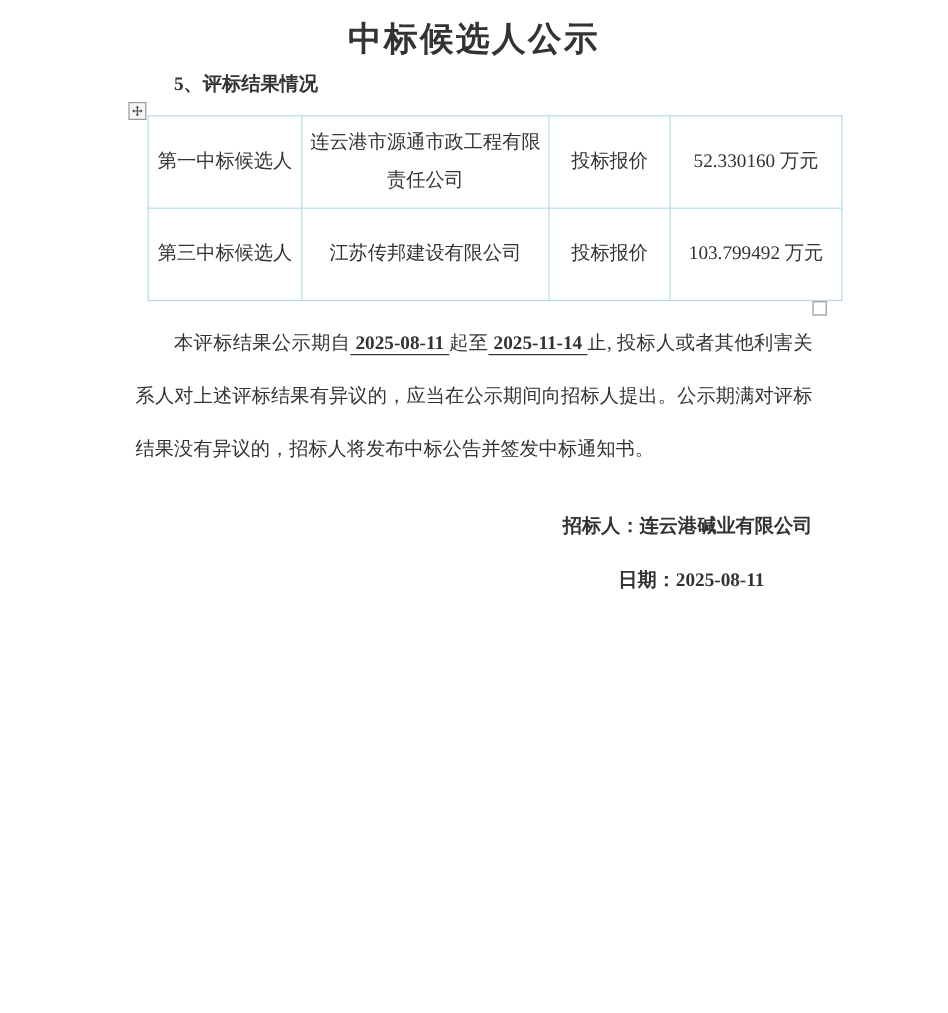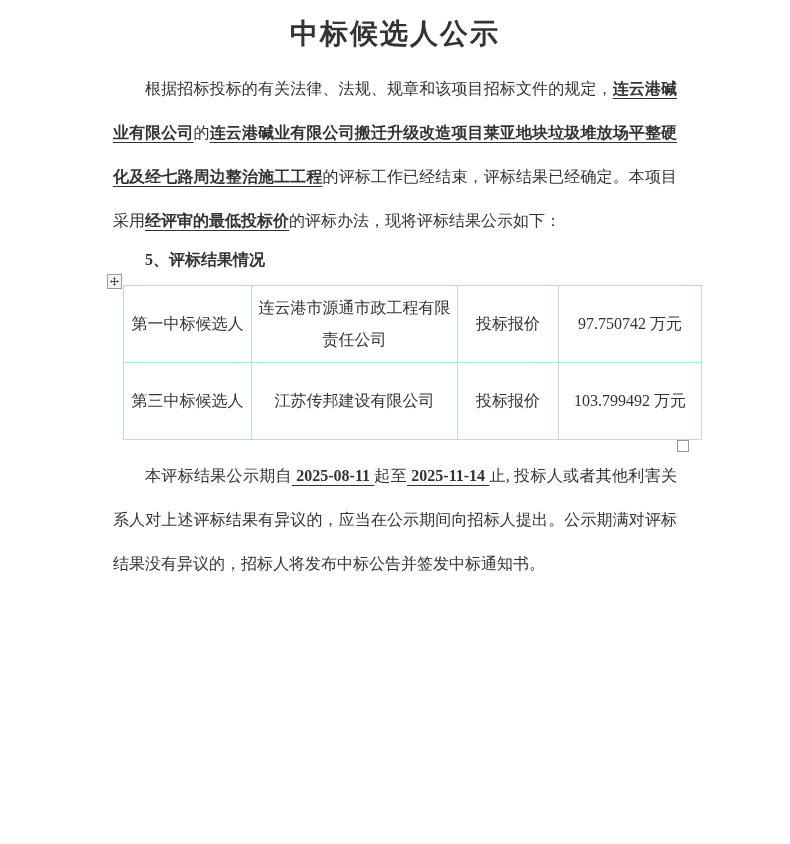--- a/index.html
+++ b/index.html
@@ -100,53 +100,53 @@
   .seg-u{text-decoration:underline;text-underline-offset:4px;}
 </style>
 </head>
 <body>
 
 <div class="page" style="color: rgb(51, 51, 51);">
 
   <h1 class="doc-title">中标候选人公示</h1>
 
 
-  <p class="para intro"><span>根据招标投标的有关法律、法规、规章和该项目招标文件的规定，</span><span class="seg-b seg-u">连云港碱业有限公司</span><span>的</span><span class="seg-b seg-u">连云港碱业有限公司搬迁升级改造项目莱亚地块垃圾堆放场平整硬化及经七路周边整治施工工程</span><span>的评标工作已经结束，评标结果已经确定。本项目采用</span><span class="seg-b seg-u">经评审的最低投标价</span><span>的评标办法，现将评标结果公示如下：</span></p>
 
   <div class="sec-heading sec1-heading">5、评标结果情况</div>
 
   <div class="table-wrap">
     <div class="move-handle">
       <span style="display:flex">
         <svg width="9" height="9" viewBox="0 0 10 10" aria-hidden="true">
           <path d="M5 0 L6.6 2.1 H5.55 V4.45 H7.9 V3.4 L10 5 L7.9 6.6 V5.55 H5.55 V7.9 H6.6 L5 10 L3.4 7.9 H4.45 V5.55 H2.1 V6.6 L0 5 L2.1 3.4 V4.45 H4.45 V2.1 H3.4 Z" fill="#4d4d4d"></path>
         </svg>
       </span>
     </div>
 
     <table class="result-table">
       <tbody>
         <tr>
           <td class="col-rank">第一中标候选人</td>
           <td class="col-company">连云港市源通市政工程有限责任公司</td>
           <td class="col-label">投标报价</td>
-          <td class="col-price">97.750742 万元</td>
+          <td class="col-price">52.330160 万元</td>
         </tr>
         <tr>
           <td class="col-rank">第三中标候选人</td>
           <td class="col-company">江苏传邦建设有限公司</td>
           <td class="col-label">投标报价</td>
           <td class="col-price">103.799492 万元</td>
         </tr>
       </tbody>
     </table>
 
     <div class="resize-handle"></div>
   </div>
 
 
   <p class="para notice"><span>本评标结果公示期自</span><span class="seg-b seg-u"> 2025-08-11 </span><span>起至</span><span class="seg-b seg-u"> 2025-11-14 </span><span>止, 投标人或者其他利害关系人对上述评标结果有异议的，应当在公示期间向招标人提出。公示期满对评标结果没有异议的，招标人将发布中标公告并签发中标通知书。</span></p>
 
   <div class="footer">
+    <div class="footer-tenderer">招标人：连云港碱业有限公司</div>
     <div class="footer-date">日期：2025-08-11</div>
   </div>
 
 </div>
 
 </body></html>

